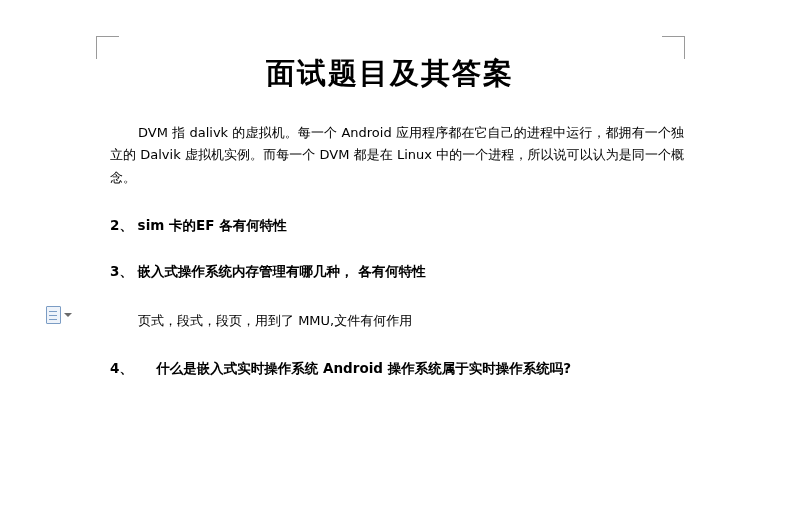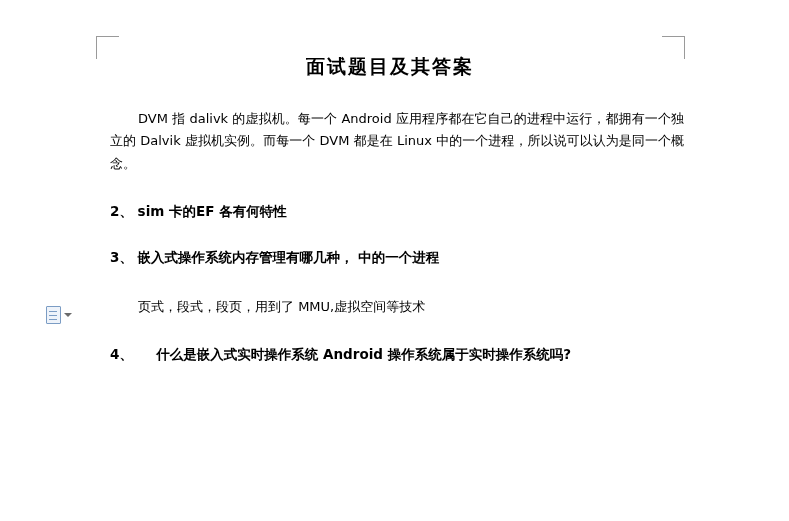--- a/index.html
+++ b/index.html
@@ -35,21 +35,21 @@
   .content {
     position: absolute;
     left: 96px;
     top: 40px;
     width: 588px;
   }
 
   .doc-title {
     text-align: center;
     font-family: "DejaVu Serif", serif;
-    font-size: 19px;
+    font-size: 29px;
     font-weight: 700;
     letter-spacing: 2px;
     margin: 14px 0 0 0;
     color: #000;
   }
 
   .heading {
     font-family: "DejaVu Sans", sans-serif;
     font-size: 13.5px;
     font-weight: 700;
@@ -133,24 +133,24 @@
     <div class="para indent">DVM 指 dalivk 的虚拟机。每一个 Android 应用程序都在它自己的进程中运行，都拥有一个独立的 Dalvik 虚拟机实例。而每一个 DVM 都是在 Linux 中的一个进程，所以说可以认为是同一个概念。</div>
 
     <div class="heading">
       <span>2、</span>
       <span>sim 卡的EF 各有何特性</span>
     </div>
 
 
     <div class="heading">
       <span>3、</span>
-      <span>嵌入式操作系统内存管理有哪几种，  中的一个进程</span>
+      <span>嵌入式操作系统内存管理有哪几种，  各有何特性</span>
     </div>
 
-    <div class="para indent">页式，段式，段页，用到了 MMU,虚拟空间等技术</div>
+    <div class="para indent">页式，段式，段页，用到了 MMU,文件有何作用</div>
 
     <div class="heading">
       <span>4、</span>
       <span style="display:inline-block;width:14px"></span>
       <span>什么是嵌入式实时操作系统 Android  操作系统属于实时操作系统吗?</span>
     </div>
 
 
   </div>
 </div>

